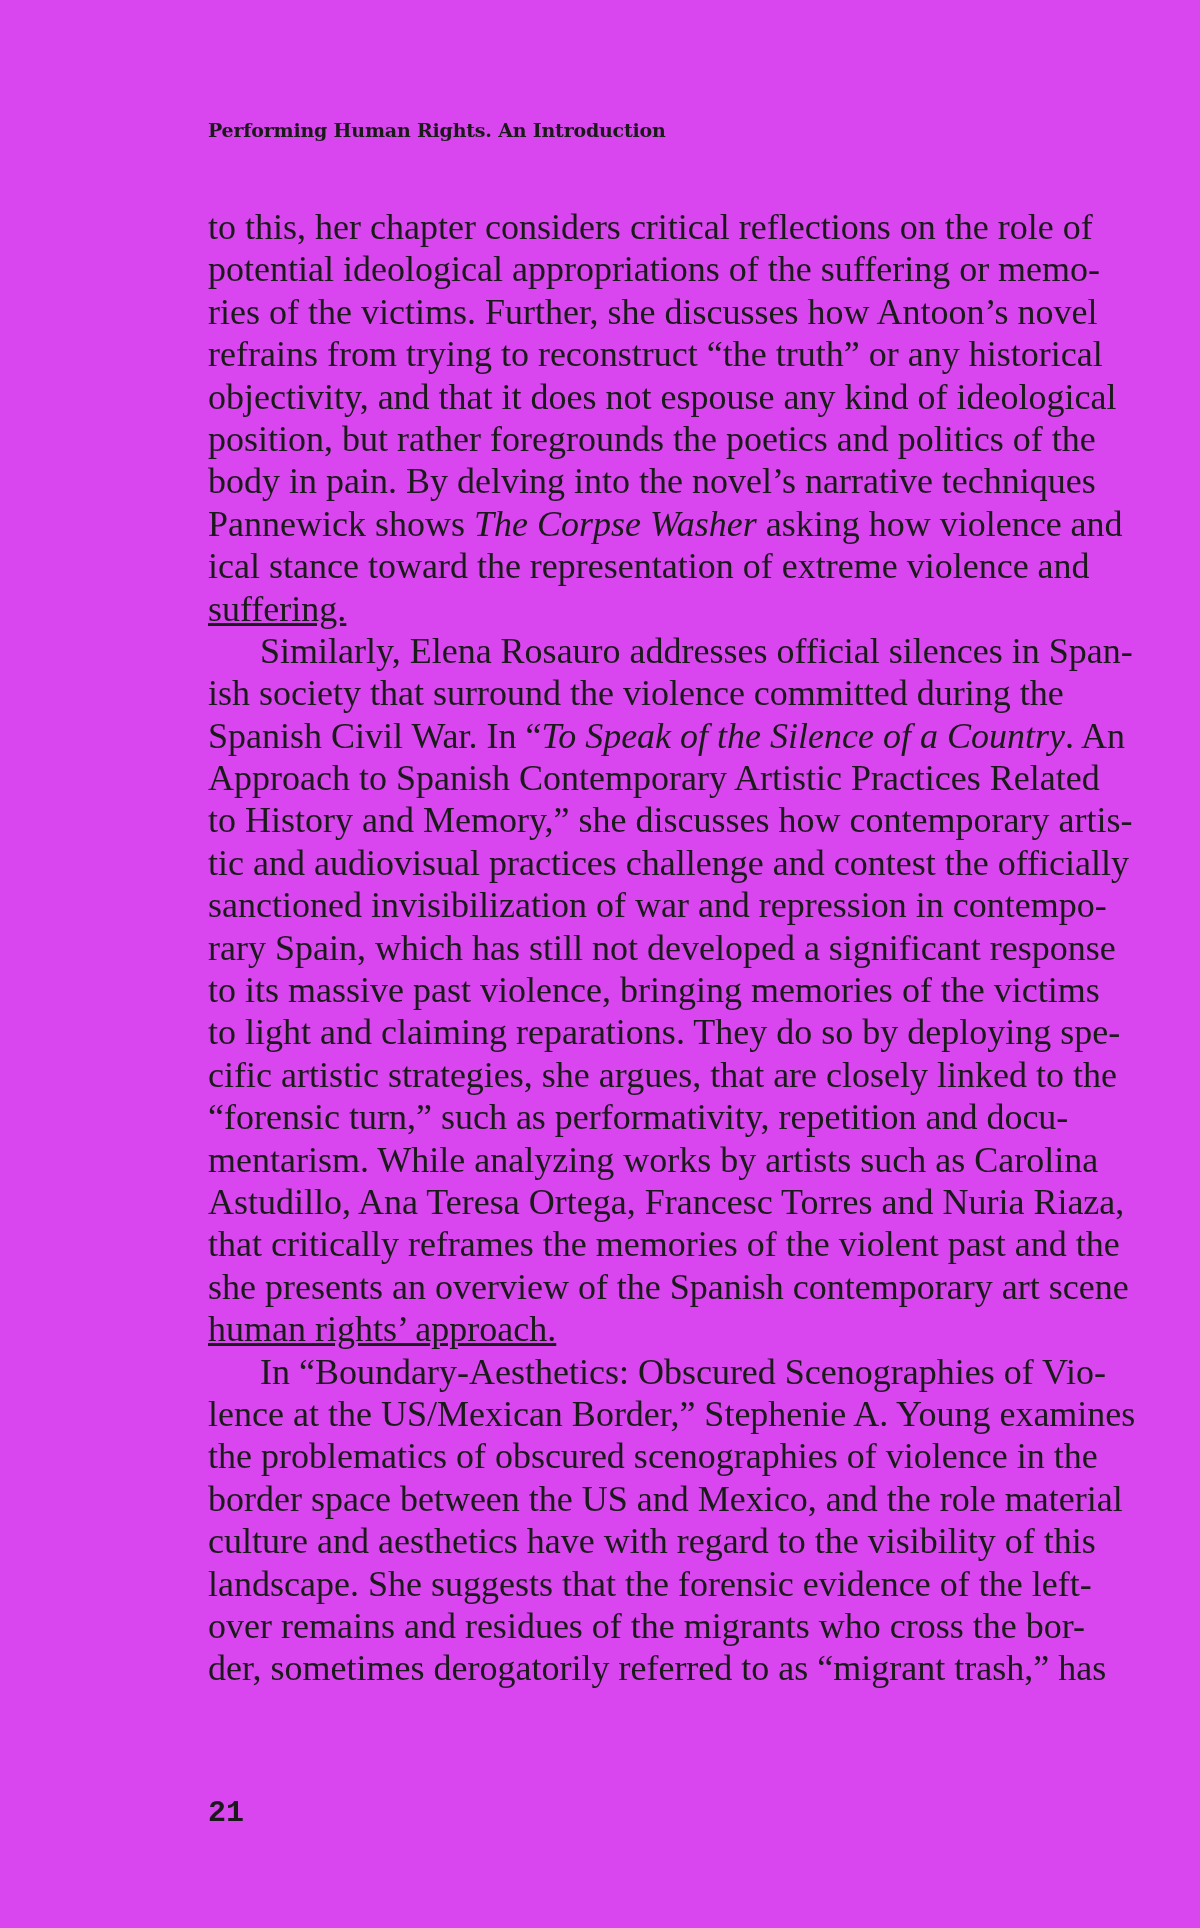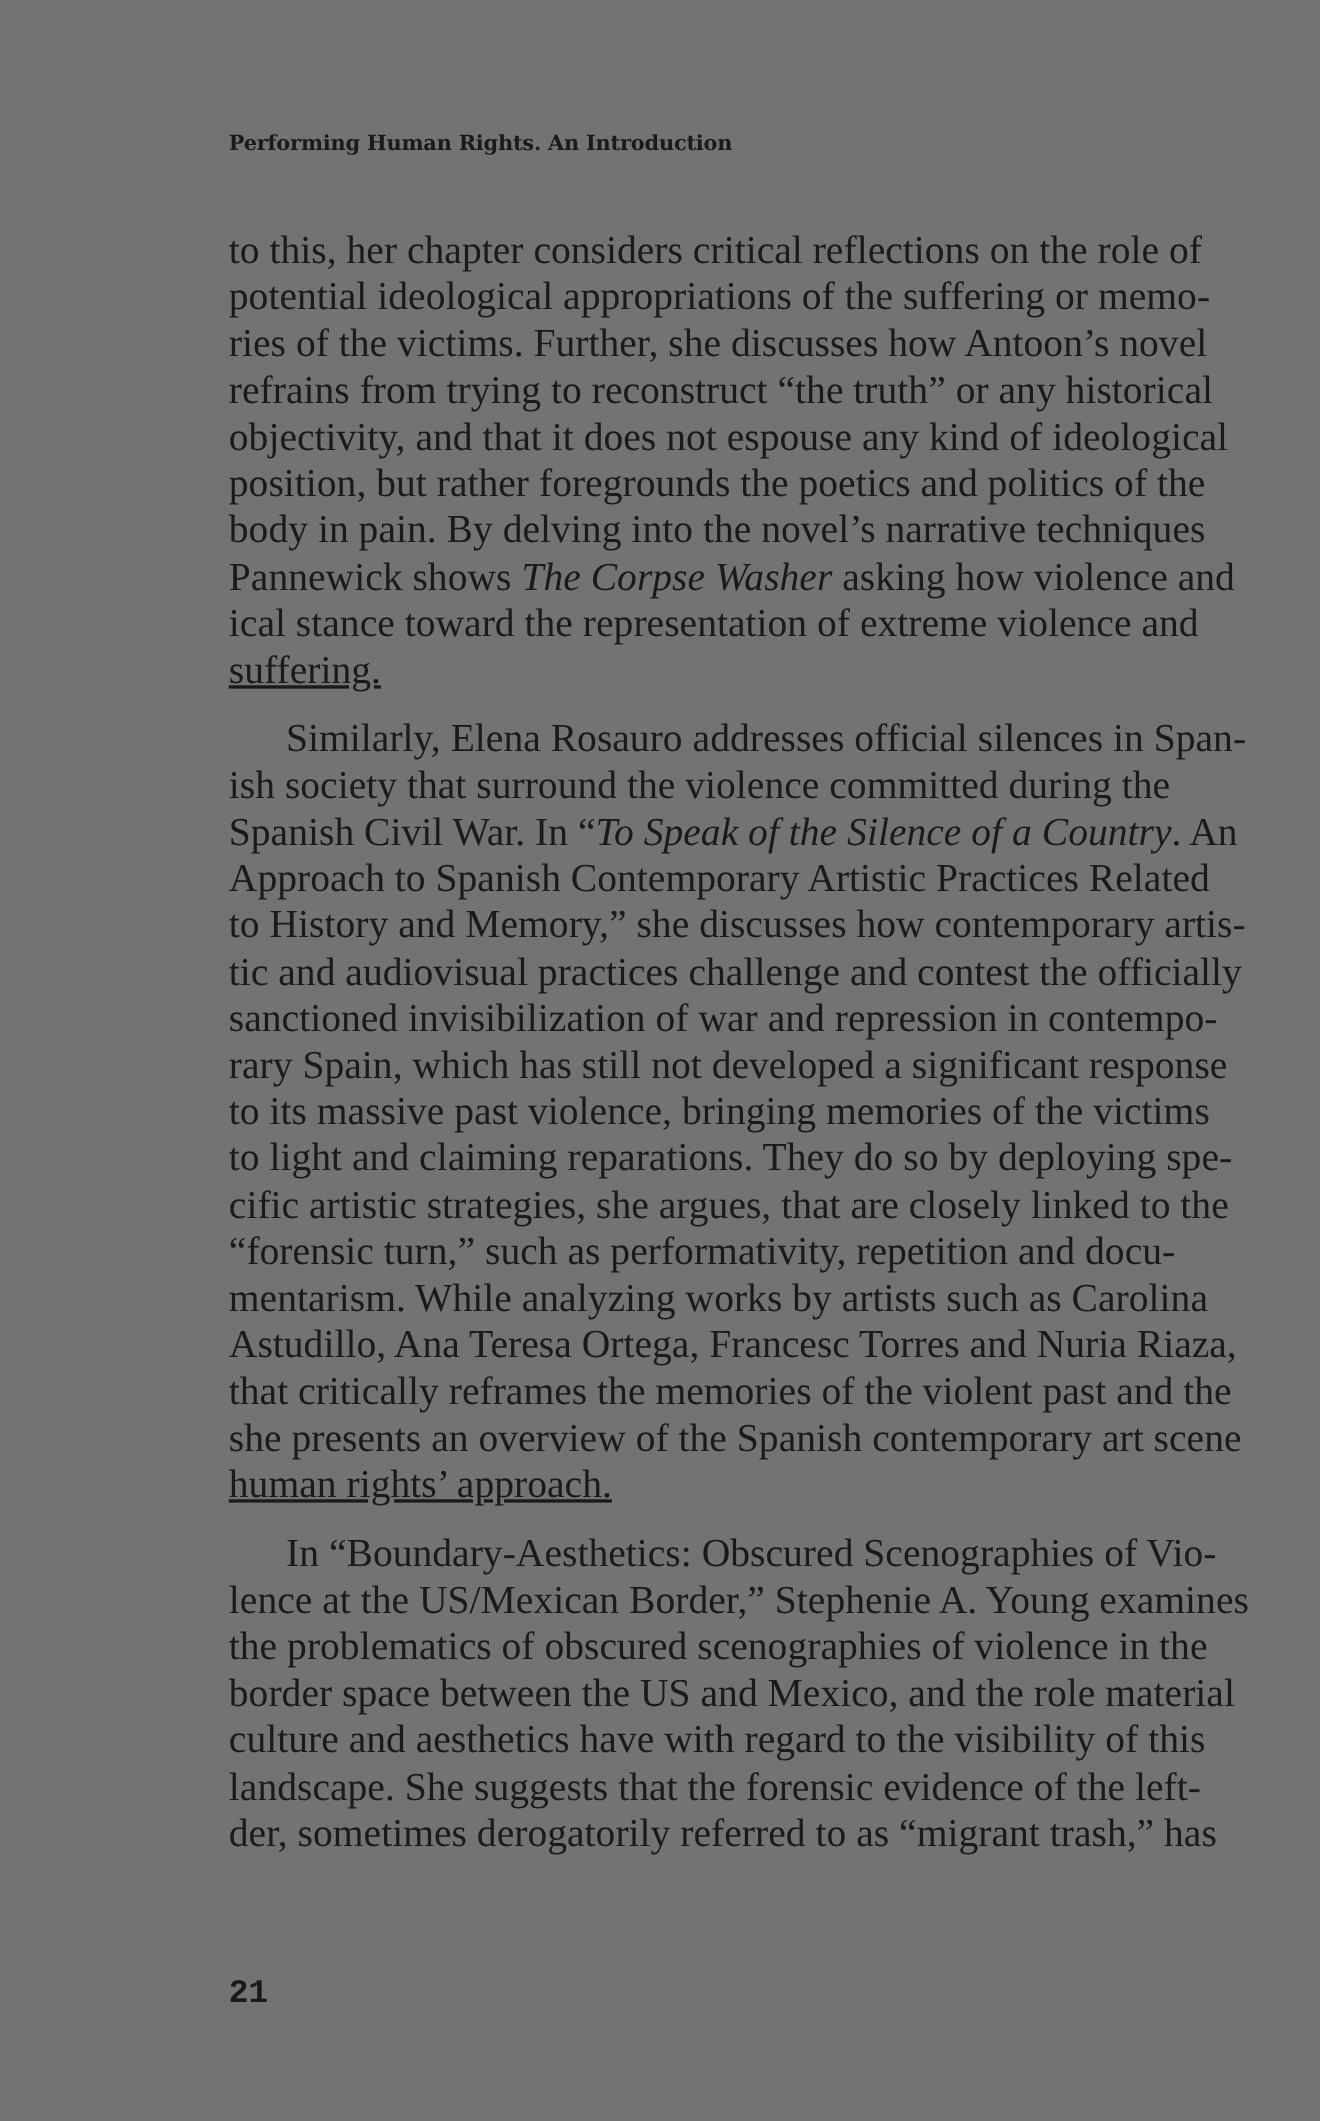--- a/index.html
+++ b/index.html
@@ -1,34 +1,34 @@
 <!DOCTYPE html>
 <html><head>
 <meta charset="utf-8">
 <style>
   html, body { margin: 0; padding: 0; background: #ffffff; }
   body { width: 1200px; height: 1928px; position: relative; overflow: hidden; }
-  .page { position: absolute; left: 0; top: 0; width: 1200px; height: 1928px; background: #737373; color: #1a1a1a; }
+  .page { position: absolute; left: 0; top: 0; width: 1200px; height: 1928px; background: #d946ef; color: #1a1a1a; }
   .running-head {
     position: absolute; left: 208px; top: 119px;
     font-family: "DejaVu Serif", "Liberation Serif", serif;
     font-weight: bold; font-size: 19px; color: #1a1a1a; letter-spacing: -0.2px;
   }
   .body-text {
     position: absolute; left: 208px; top: 206px; width: 847px;
     font-family: "Liberation Serif", "DejaVu Serif", serif;
     font-size: 36px; color: #1a1a1a;
   }
   .line {
     display: block; height: 42.4px; line-height: 42.4px;
     text-align: justify; text-align-last: justify; white-space: nowrap;
     overflow: visible;
   }
   .line.last { text-align-last: left; text-decoration: underline; }
-  .line.indent { padding-left: 52px; margin-top: 20px; }
+  .line.indent { padding-left: 52px; }
   .line i { font-style: italic; }
   .page-number {
     position: absolute; left: 208px; top: 1796px;
     font-family: Liberation Mono, monospace;
     font-weight: bold; font-size: 30px; color: #1a1a1a;
   }
 </style>
 </head>
 <body>
 
@@ -66,17 +66,18 @@
         <span class="line"><span>she presents an overview of the Spanish contemporary art scene</span></span>
         <span class="line last"><span>human rights’ approach.</span></span>
       </div>
       <div>
         <span class="line indent"><span>In “Boundary-Aesthetics: Obscured Scenographies of Vio-</span></span>
         <span class="line"><span>lence at the US/Mexican Border,” Stephenie A. Young examines</span></span>
         <span class="line"><span>the problematics of obscured scenographies of violence in the</span></span>
         <span class="line"><span>border space between the US and Mexico, and the role material</span></span>
         <span class="line"><span>culture and aesthetics have with regard to the visibility of this</span></span>
         <span class="line"><span>landscape. She suggests that the forensic evidence of the left-</span></span>
+        <span class="line"><span>over remains and residues of the migrants who cross the bor-</span></span>
         <span class="line"><span>der, sometimes derogatorily referred to as “migrant trash,” has</span></span>
       </div>
     </div>
   <div class="page-number">21</div>
 </div>
 
 </body></html>

